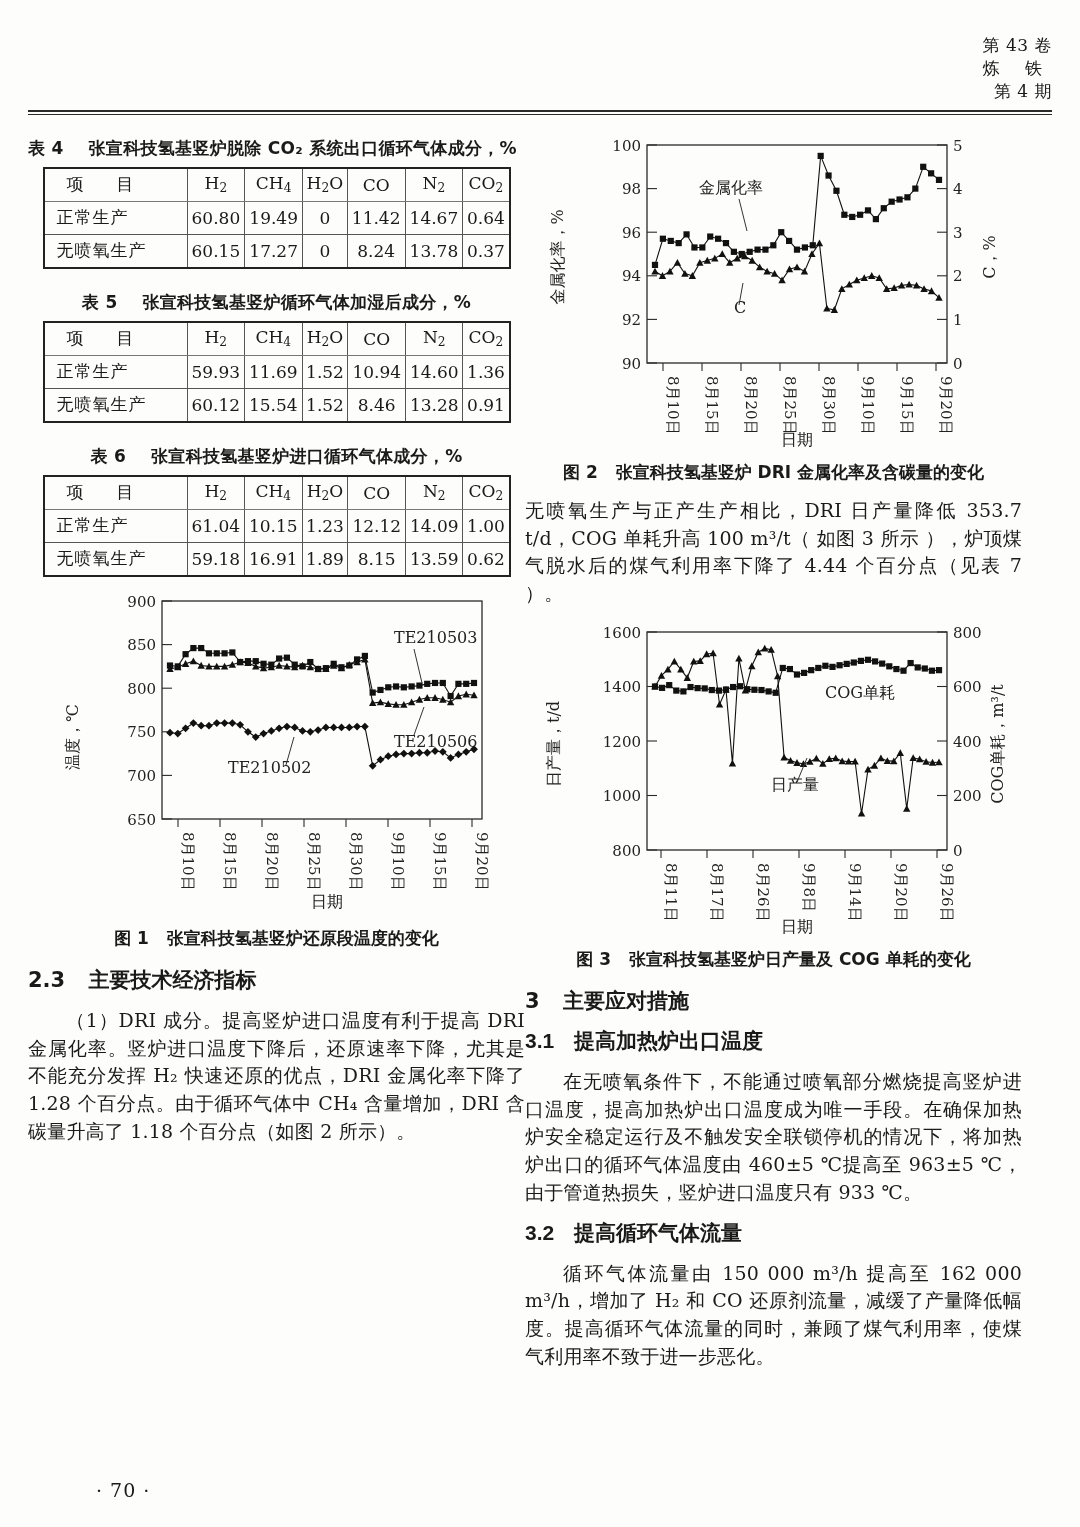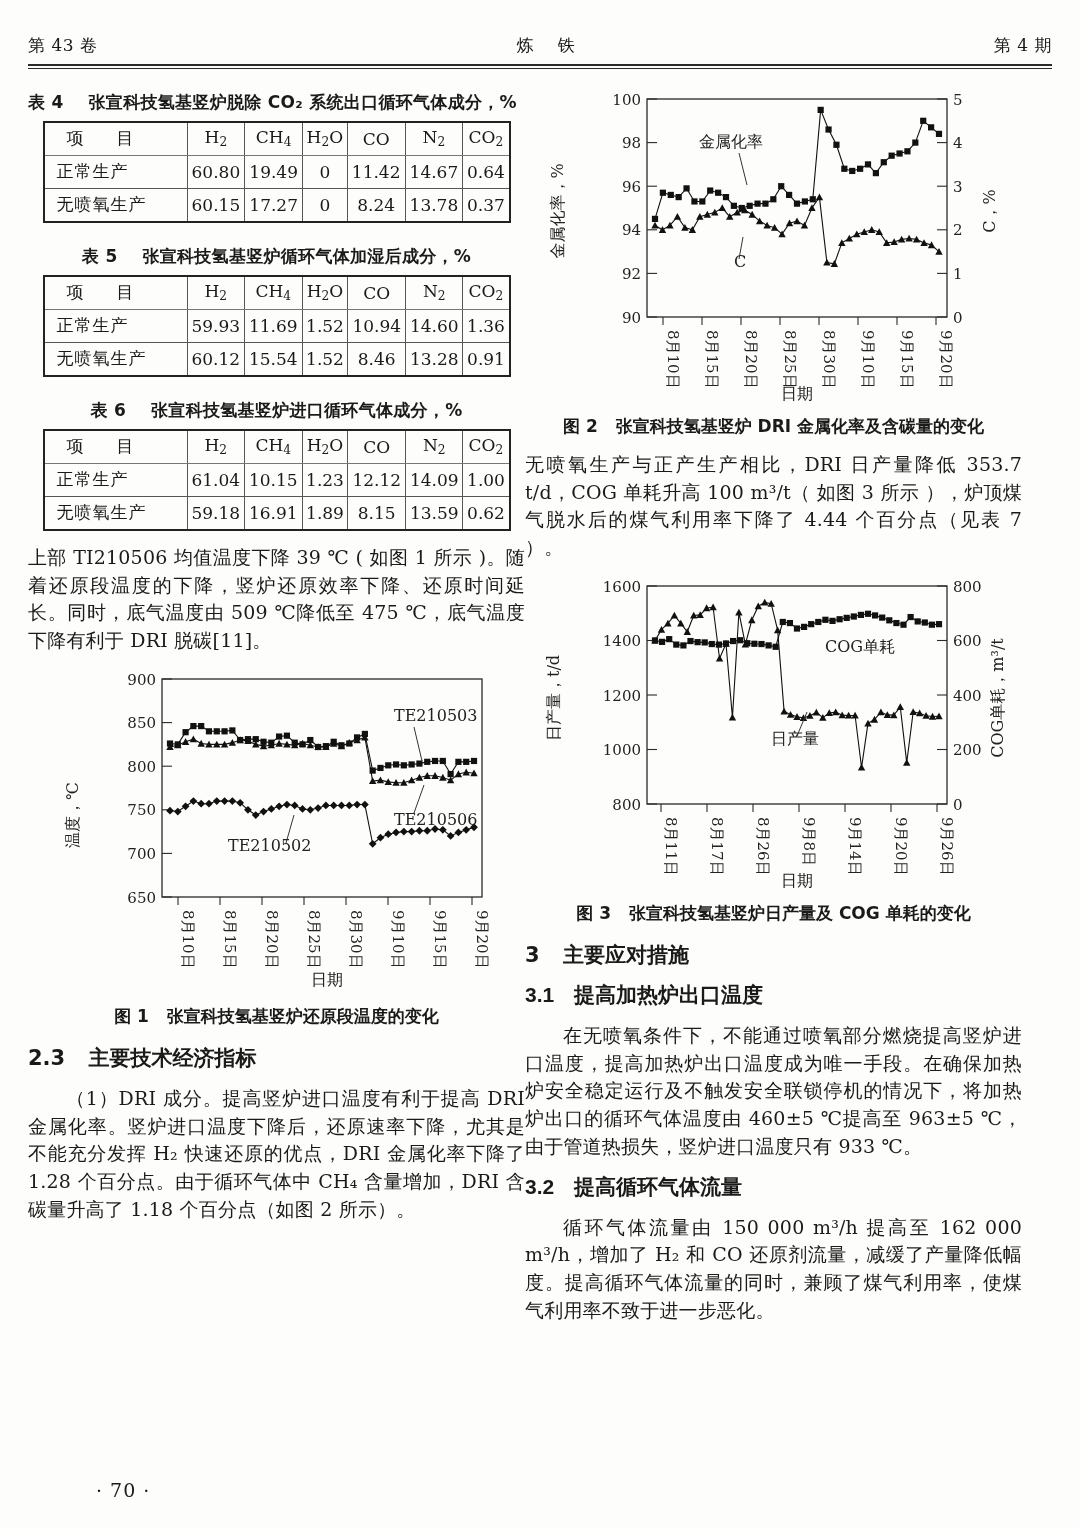--- a/index.html
+++ b/index.html
@@ -9,23 +9,23 @@
     font-family:"DejaVu Serif","Liberation Serif",serif;
     color:#1a1a1a;
     position:relative;
     overflow:hidden;
   }
   .page{position:relative;width:1080px;height:1527px;box-sizing:border-box;padding:0 28px;}
 
   
   .runhead{
     display:flex;align-items:flex-end;justify-content:space-between;
-    font-size:17px;padding-top:34px;letter-spacing:.5px;
-  }
-  .runhead .mid{letter-spacing:10px;padding-left:10px;font-family:Liberation Serif, serif;}
+    font-size:17px;padding-top:34px;letter-spacing:.5px;flex-direction:column;
+  }
+  .runhead .mid{letter-spacing:10px;padding-left:10px;}
   .rule{margin-top:7px;border-top:2px solid #2b2b2b;border-bottom:1px solid #2b2b2b;height:2px;}
 
   
   .cols{display:flex;margin-top:16px;}
   .col{width:497px;}
 
   
   .tbl-cap{
     font-family:"DejaVu Sans","Liberation Sans",sans-serif;
     font-weight:bold;font-size:17px;text-align:center;
@@ -217,21 +217,20 @@
             <td>59.18</td>
             <td>16.91</td>
             <td>1.89</td>
             <td>8.15</td>
             <td>13.59</td>
             <td>0.62</td>
           </tr>
         </tbody>
       </table>
 
-      <p class="body">上部 TI210506 均值温度下降 39 ℃ ( 如图 1 所示 )。随着还原段温度的下降，竖炉还原效率下降、还原时间延长。同时，底气温度由 509 ℃降低至 475 ℃，底气温度下降有利于 DRI 脱碳[11]。</p>
 
       <div class="figbox">
         <svg width="470" height="330" viewBox="0 0 470 330">
 
           <rect x="120" y="14" width="320" height="218" class="ax"></rect>
 
           <g>
             <line x1="120" y1="232" x2="130" y2="232" class="tk"></line>
               <text x="114" y="238" class="tl" text-anchor="end">650</text>
             <line x1="120" y1="188.4" x2="130" y2="188.4" class="tk"></line>

